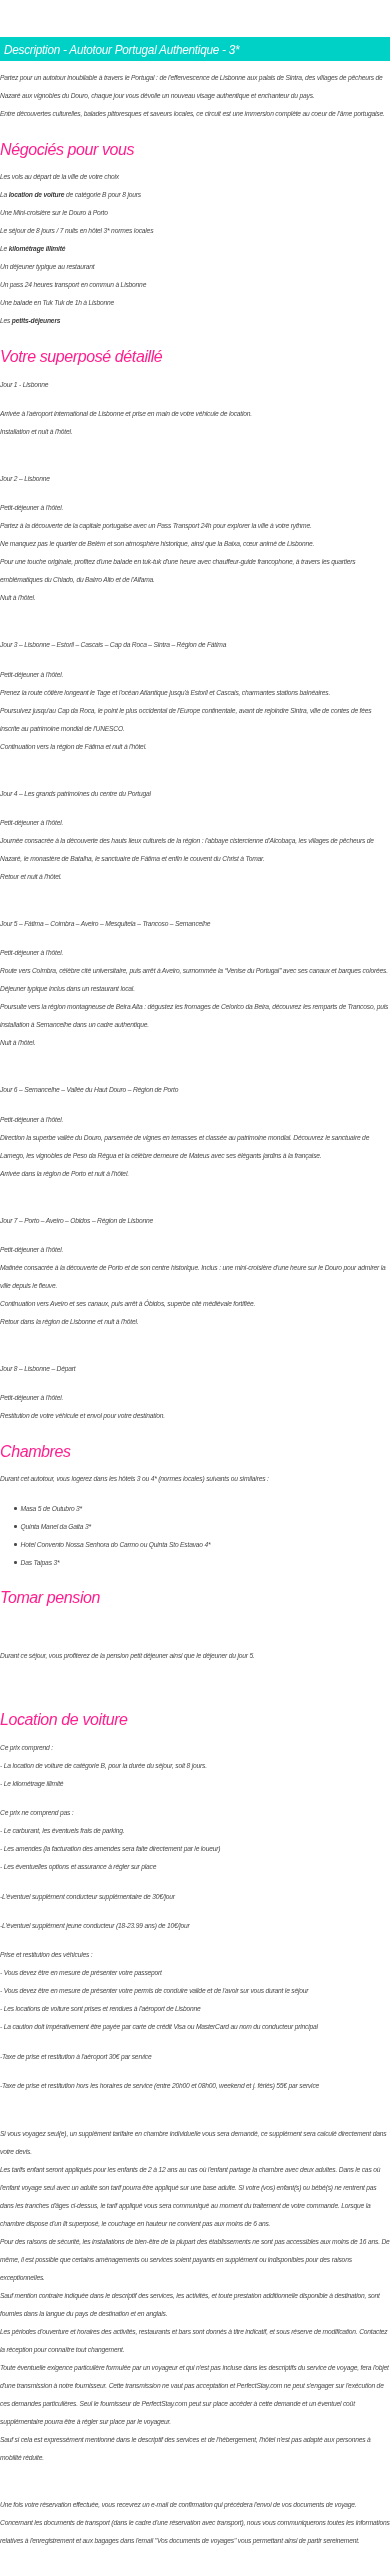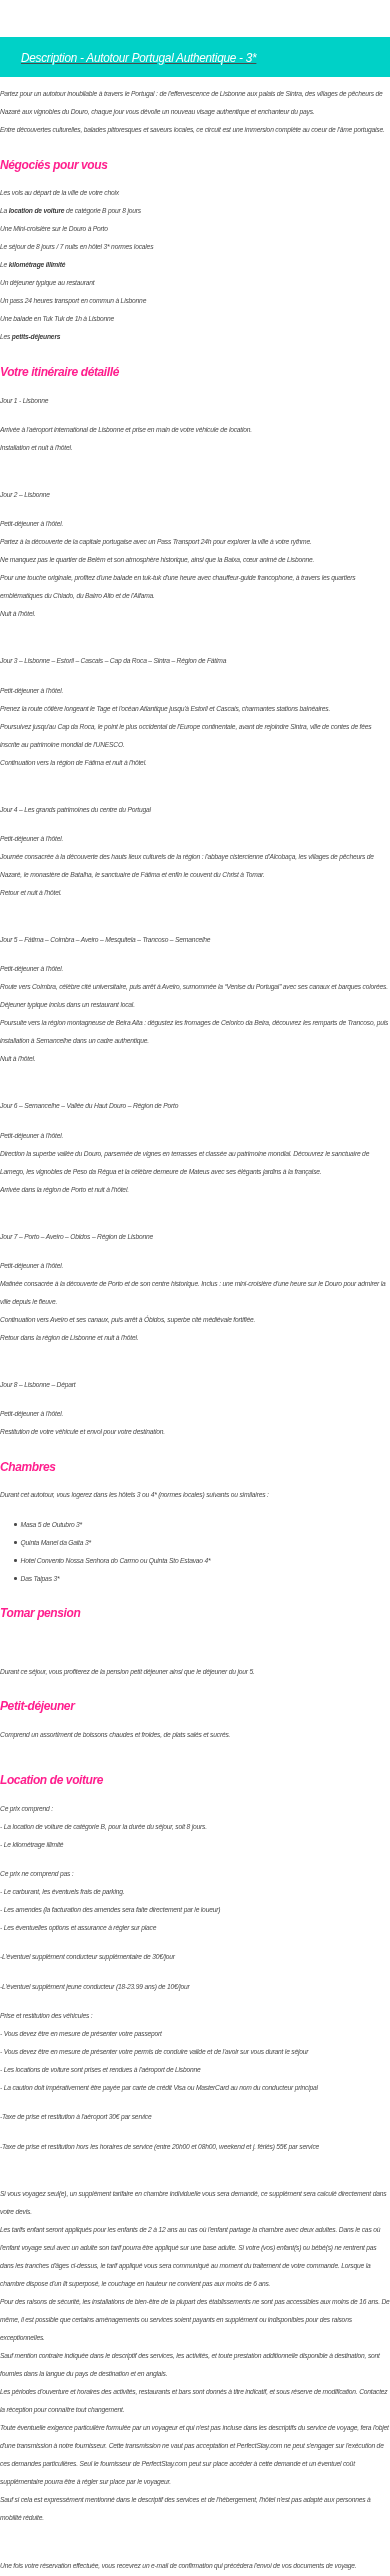--- a/index.html
+++ b/index.html
@@ -5,26 +5,25 @@
   html, body { margin: 0; padding: 0; background: #ffffff; }
   body {
     width: 391px;
     font-family: "Liberation Sans", "DejaVu Sans", sans-serif;
     color: #4a4a4a;
     font-style: italic;
   }
   .page { width: 391px; padding-top: 37px; padding-bottom: 20.6px; }
   .title-bar {
     background: #00d1c7;
-    height: 40px;
+    height: 24px;
     display: flex;
     align-items: center;
-    padding-left: 21px;
+    padding-left: 4px;
     box-sizing: border-box;
-    text-decoration: underline;
   }
   .title-bar h1 {
     margin: 0;
     color: #ffffff;
     font-size: 13.4px;
     font-weight: normal;
     font-style: italic;
     letter-spacing: -0.3px;
     font-family: "Liberation Sans", sans-serif;
     transform: scaleX(0.88);
@@ -35,22 +34,22 @@
     font-size: 6.7px;
     line-height: 18px;
     letter-spacing: -0.2px;
     margin: 0;
     white-space: normal;
   }
   .intro { margin-top: 8.2px; }
   h2.section {
     margin: 0;
     color: #ff1f8e;
-    font-size: 12px;
-    font-weight: bold;
+    font-size: 16px;
+    font-weight: normal;
     font-style: italic;
     letter-spacing: -0.4px;
     line-height: 15.5px;
   }
   .list { margin: 0; padding: 0; list-style: none; }
   .list li { font-size: 6.7px; line-height: 18px; letter-spacing: -0.2px; }
   .list li b { font-weight: bold; color: #3d3d3d; }
   .day-title { font-size: 6.7px; line-height: 18px; letter-spacing: -0.2px; margin: 0; }
   .bullets { margin: 0; padding: 0 0 0 14.4px; list-style: none; }
   .bullets li { position: relative; font-size: 6.7px; line-height: 18px; letter-spacing: -0.2px; padding-left: 6.2px; }
@@ -91,21 +90,21 @@
       <li><span>Un déjeuner typique au restaurant</span></li>
       <li><span>Un pass 24 heures transport en commun à Lisbonne</span></li>
       <li><span>Une balade en Tuk Tuk de 1h à Lisbonne</span></li>
       <li><span>Les </span><b>petits-déjeuners</b></li>
     </ul>
   </section>
 
   <div class="gap-m"></div>
 
   <section>
-    <h2 class="section">Votre itinéraire détaillé</h2>
+    <h2 class="section">Votre superposé détaillé</h2>
     <div class="gap-s"></div>
 
     <div>
       <p class="day-title">Jour 1 - Lisbonne</p>
       <div class="gap-s"></div>
       <p class="txt">Arrivée à l'aéroport international de Lisbonne et prise en main de votre véhicule de location.</p>
       <p class="txt">Installation et nuit à l'hôtel.</p>
     </div>
     <div class="gap-l"></div>
 
@@ -195,25 +194,20 @@
   <div class="gap-m"></div>
 
   <section>
     <h2 class="section">Tomar pension</h2>
     <div class="gap-xl"></div>
     <p class="txt">Durant ce séjour, vous profiterez de la pension petit déjeuner ainsi que le déjeuner du jour 5.</p>
   </section>
 
   <div class="gap-m"></div>
 
-  <section>
-    <h2 class="section">Petit-déjeuner</h2>
-    <div class="gap-s"></div>
-    <p class="txt">Comprend un assortiment de boissons chaudes et froides, de plats salés et sucrés.</p>
-  </section>
 
   <div class="gap-l"></div>
 
   <section>
     <h2 class="section">Location de voiture</h2>
     <div class="gap-s"></div>
     <p class="txt">Ce prix comprend :</p>
     <p class="txt">- La location de voiture de catégorie B, pour la durée du séjour, soit 8 jours.</p>
     <p class="txt">- Le kilométrage illimité</p>
     <div class="gap-s"></div>

